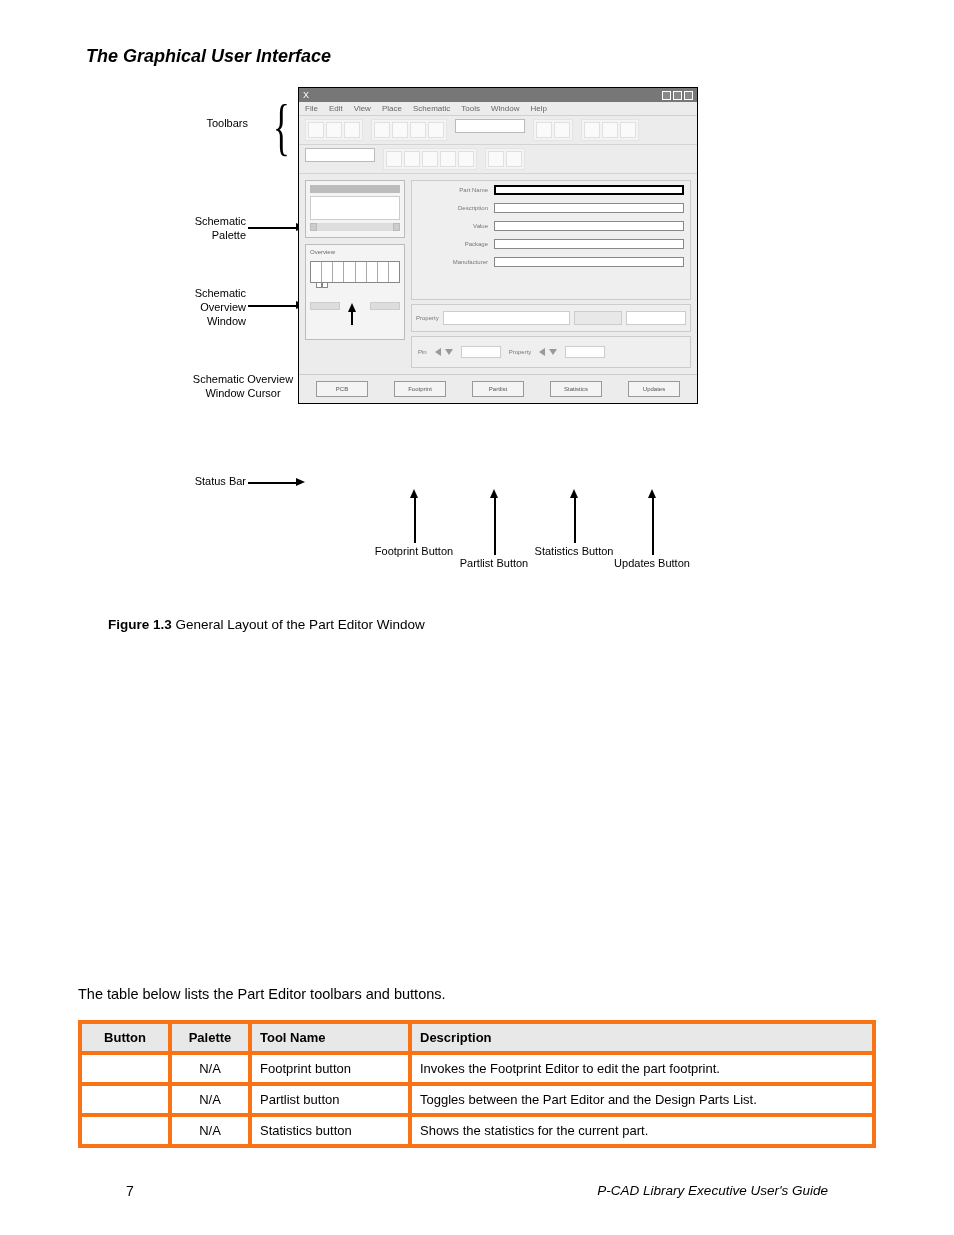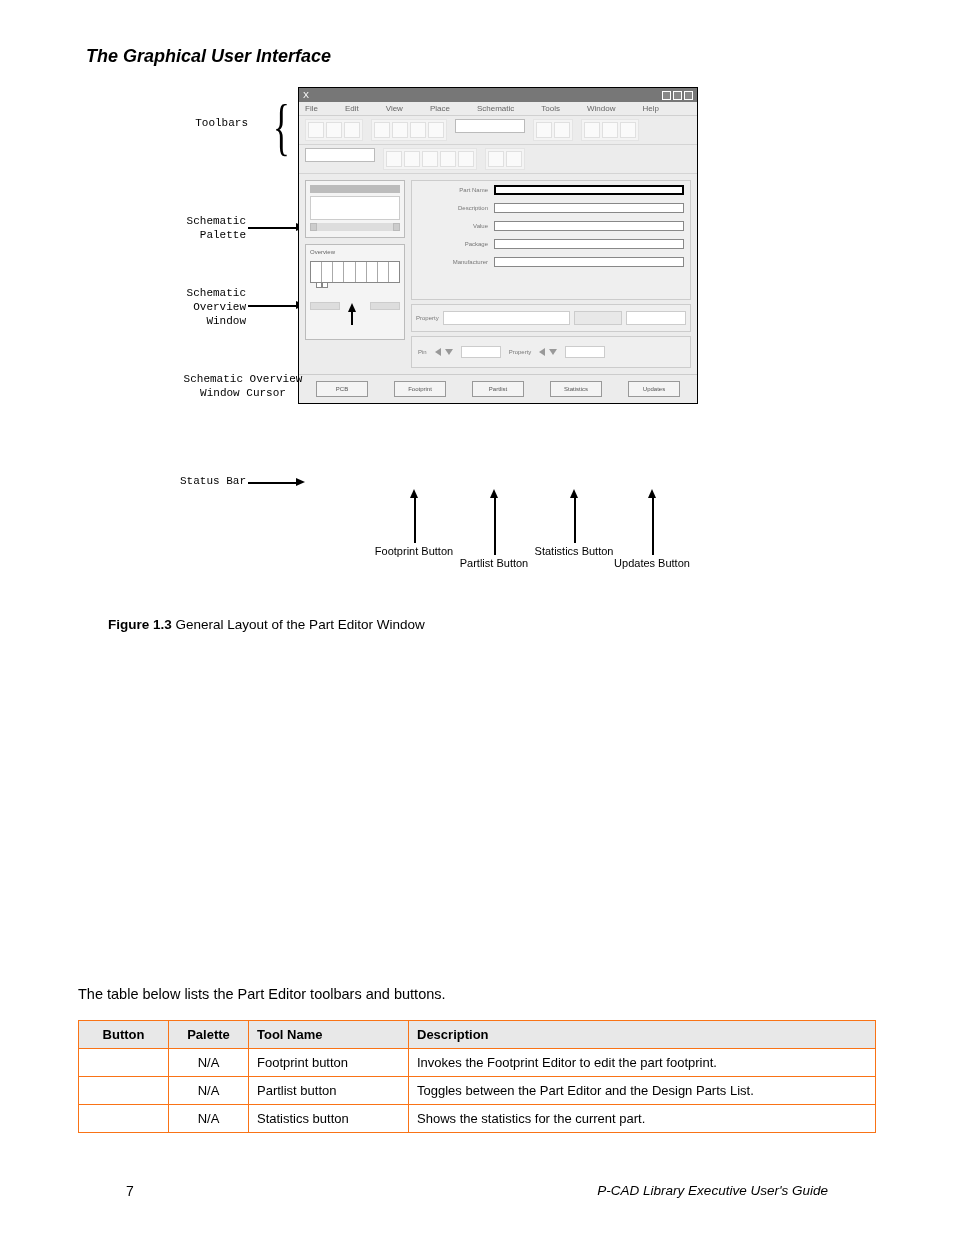--- a/index.html
+++ b/index.html
@@ -37,21 +37,20 @@
     width: 620px;
     margin: 0 0 24px 220px;
   }
   .callout {
     position: absolute;
     font-size: 11px;
     line-height: 1.25;
     color: #000;
     text-align: right;
     width: 160px;
-    font-family: Liberation Mono, monospace;
   }
   .callout.right-align { text-align: right; }
   .callout-line {
     position: absolute;
     background: #000;
   }
   .arrow-r {
     position: absolute;
     width: 0; height: 0;
     border-top: 4px solid transparent;
@@ -89,21 +88,21 @@
     padding: 0 4px;
     color: #fff;
   }
   .titlebar .tleft { font-size: 9px; }
   .titlebar .tctrls { display: flex; gap: 2px; }
   .tctrls span {
     width: 9px; height: 9px; border: 1px solid #fff; background: #888; display:block;
   }
   .menubar {
     display: flex;
-    gap: 27px;
+    gap: 11px;
     font-size: 8px;
     padding: 2px 6px;
     color: #666;
     border-bottom: 1px solid #d0d0d0;
   }
   .toolrow {
     display: flex;
     gap: 8px;
     padding: 3px 6px;
     border-bottom: 1px solid #d4d4d4;
@@ -195,21 +194,21 @@
   .table-intro { font-size: 14.5px; margin: 18px 0 18px 0; }
   .table-title { font-size: 13.5px; margin: 24px 0 8px 0; }
   .table-title .b { font-weight: 700; }
 
   table.spec {
     border-collapse: collapse;
     width: 100%;
     font-size: 13px;
   }
   table.spec th, table.spec td {
-    border: 1px solid #f97316;
+    border: 4px solid #f97316;
     padding: 6px 8px;
     text-align: left;
     vertical-align: top;
   }
   table.spec th {
     background: #e8e8e8;
     font-weight: 700;
   }
   table.spec td.c, table.spec th.c { text-align: center; }
 

